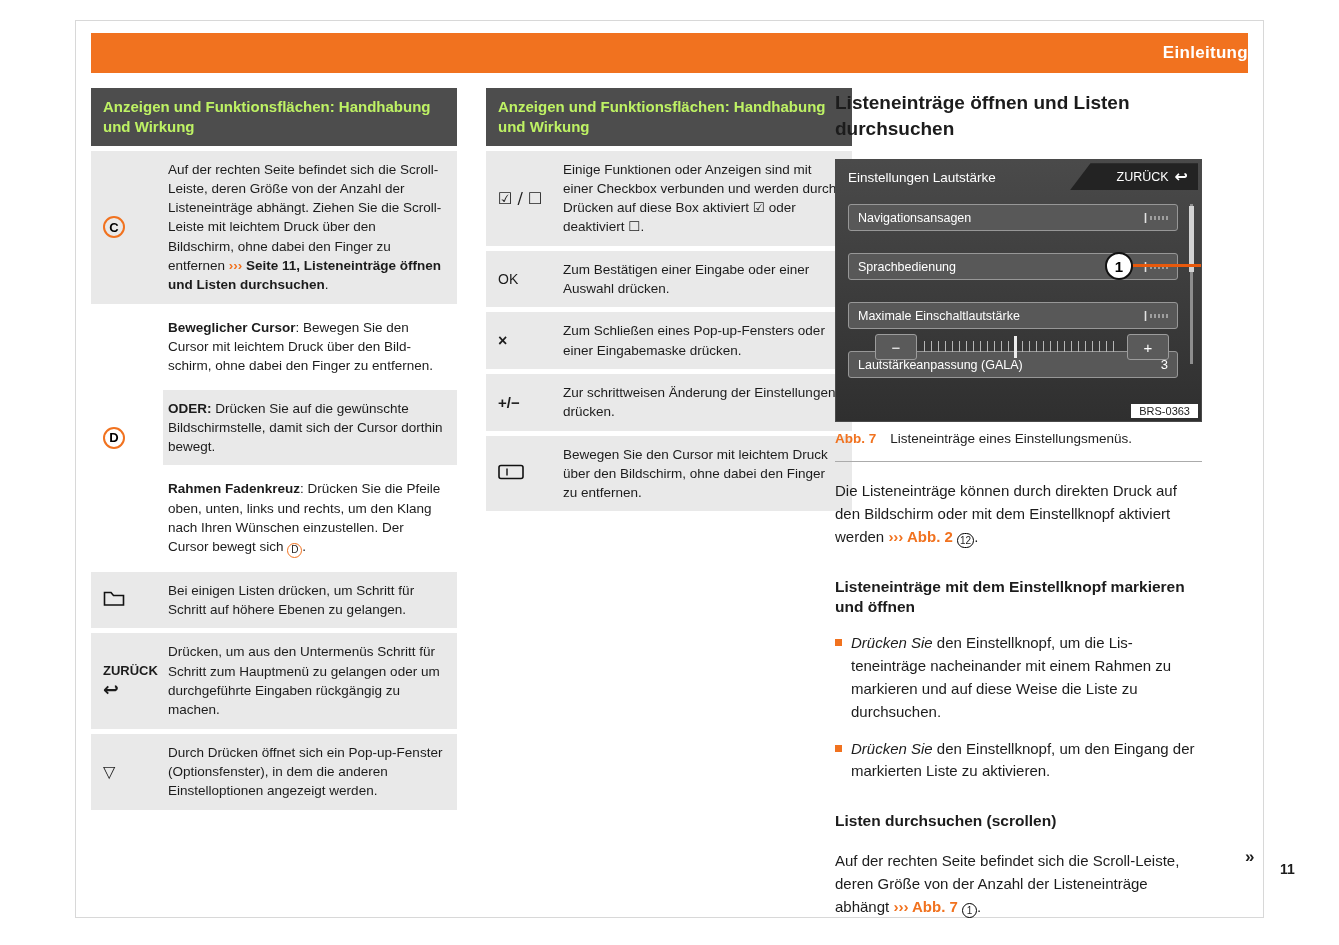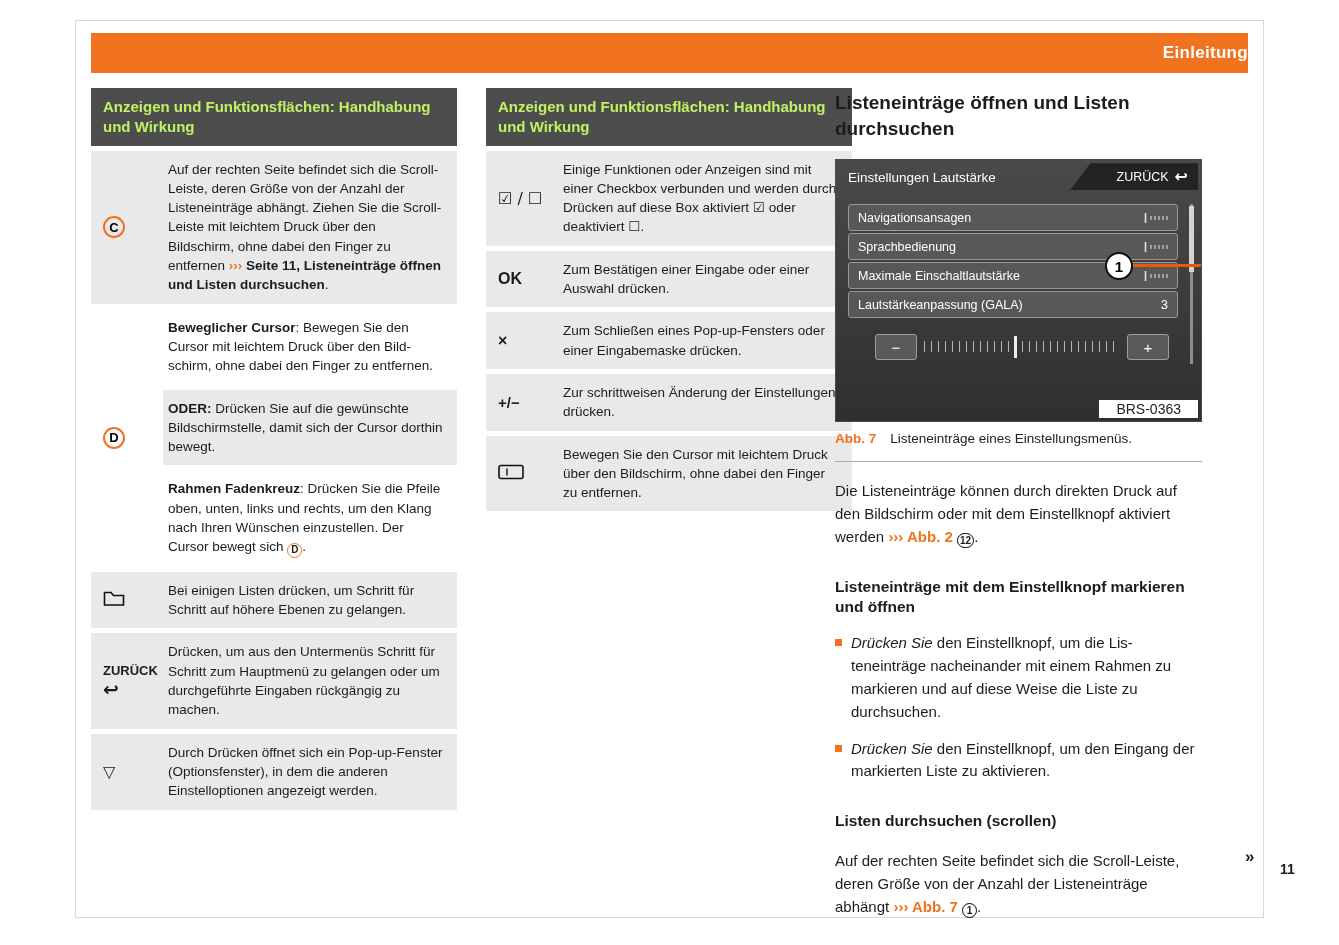--- a/index.html
+++ b/index.html
@@ -33,55 +33,55 @@
   .text-cell{flex:1;padding:9px 12px 9px 5px;font-size:13.5px;line-height:1.43}
   .dcol{flex:1;display:flex;flex-direction:column;gap:5px}
   .dp{padding:9px 12px 9px 5px;font-size:13.5px;line-height:1.43}
   .dp.gray{background:var(--rowgray)}
 
   .letter-badge{
     width:22px;height:22px;border:2px solid var(--orange);border-radius:50%;
     display:flex;align-items:center;justify-content:center;font-size:13px;font-weight:600;color:#000;
   }
   .glyph-icon{font-family:"DejaVu Sans",sans-serif;font-size:16px}
-  .ok-label{font-weight:700;font-size:16px}
+  .ok-label{font-weight:400;font-size:14px}
   .pm-label{font-weight:700;font-size:15px}
   .x-label{font-weight:700;font-size:16px}
   .back-label{font-weight:700;font-size:13px}
   .back-arrow{font-family:"DejaVu Sans",sans-serif;font-size:19px;line-height:1;margin-top:2px;font-weight:700}
 
   
   .b{font-weight:700}
   .o{color:var(--orange);font-weight:700}
   .i{font-style:italic}
   .chk{font-family:"DejaVu Sans",sans-serif}
   .circ{
     display:inline-flex;align-items:center;justify-content:center;
     min-width:15px;height:15px;padding:0 2px;border:1.3px solid #000;border-radius:9px;
-    font-size:10px;line-height:1;vertical-align:-2px;font-weight:700;font-style:normal;
+    font-size:10px;line-height:1;vertical-align:-2px;font-weight:400;font-style:normal;
   }
   .circ-o{border-color:var(--orange)}
 
   
   .sec-heading{font-size:19px;font-weight:700;line-height:1.35;padding-top:2px}
   .figure{
     position:relative;margin-top:18px;width:367px;height:263px;
     background:linear-gradient(#4a4a4a,#2f2f2f);border:1px solid #4a4a4a;overflow:hidden;
   }
   .scr-title{position:absolute;left:12px;top:10px;color:#fff;font-size:13.5px}
   .scr-back{
     position:absolute;top:3px;right:3px;width:128px;height:27px;background:#232323;
     clip-path:polygon(16% 0,100% 0,100% 100%,0 100%);
     color:#fff;display:flex;align-items:center;justify-content:flex-end;gap:6px;
     padding-right:10px;font-size:12.5px;
   }
   .scr-back .back-arrow{font-size:16px;margin-top:0}
   .scr-list{position:absolute;left:12px;top:44px;width:330px}
   .scr-item{
-    height:27px;margin-bottom:2px;background:#585858;border:1px solid #979797;border-radius:3px;
+    height:27px;margin-bottom:22px;background:#585858;border:1px solid #979797;border-radius:3px;
     color:#fff;font-size:12.5px;display:flex;align-items:center;justify-content:space-between;
     padding:0 9px;
   }
   .scr-item .val{font-size:13px}
   .scr-scroll-track{position:absolute;right:8px;top:44px;width:3px;height:160px;background:#8e8e8e}
   .scr-scroll-thumb{position:absolute;right:7px;top:46px;width:5px;height:66px;background:#d4d4d4}
   .scr-btn{
     position:absolute;top:174px;width:42px;height:26px;background:#5a5a5a;border:1px solid #9c9c9c;
     border-radius:3px;color:#fff;display:flex;align-items:center;justify-content:center;font-size:15px;
   }
@@ -91,21 +91,21 @@
     position:absolute;left:88px;top:181px;width:196px;height:11px;
     background:repeating-linear-gradient(90deg,#b5b5b5 0 1px,transparent 1px 7px);
   }
   .scr-handle{position:absolute;left:178px;top:176px;width:3px;height:22px;background:#ededed}
   .scr-callout{
     position:absolute;left:269px;top:92px;width:28px;height:28px;border-radius:50%;
     background:#fff;border:2px solid #111;color:#000;display:flex;align-items:center;justify-content:center;
     font-size:15px;font-weight:700;z-index:3;
   }
   .scr-callout-line{position:absolute;left:295px;top:104px;width:72px;height:3px;background:#e8590c;z-index:2}
-  .scr-code{position:absolute;right:3px;bottom:3px;background:#fff;color:#222;font-size:14px;padding:1px 17px}
+  .scr-code{position:absolute;right:3px;bottom:3px;background:#fff;color:#222;font-size:11px;padding:1px 8px}
 
   .caption{margin-top:8px;padding-bottom:12px;border-bottom:1px solid #ababab;font-size:13.5px;line-height:1.4;color:#222}
   .cap-label{font-weight:700;color:var(--orange);margin-right:14px}
 
   .para{margin-top:18px;font-size:15px;line-height:1.52}
   .subhead{margin-top:28px;font-size:15.5px;font-weight:700;line-height:1.35}
   .bullet-row{display:flex;margin-top:14px}
   .bullet{flex:0 0 7px;width:7px;height:7px;background:var(--orange);margin:7px 9px 0 0}
   .bullet-text{font-size:15px;line-height:1.52}
 

